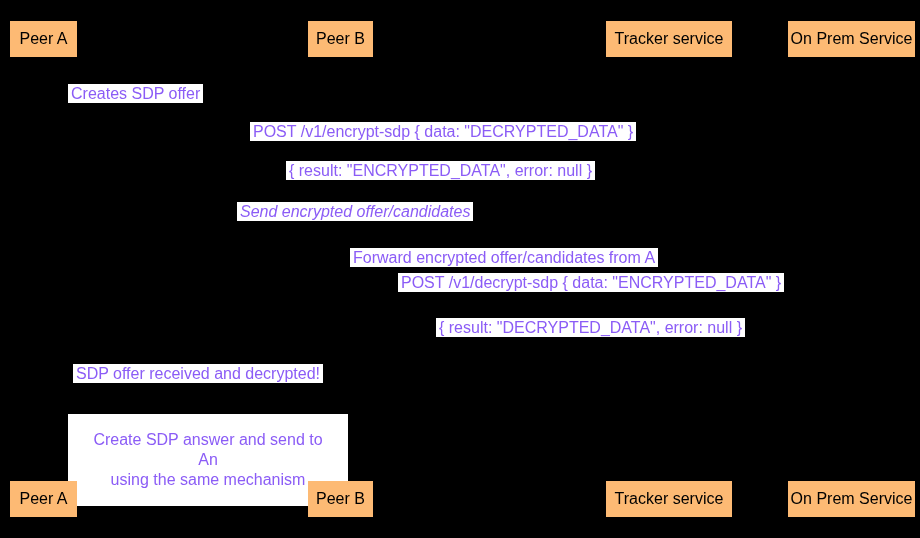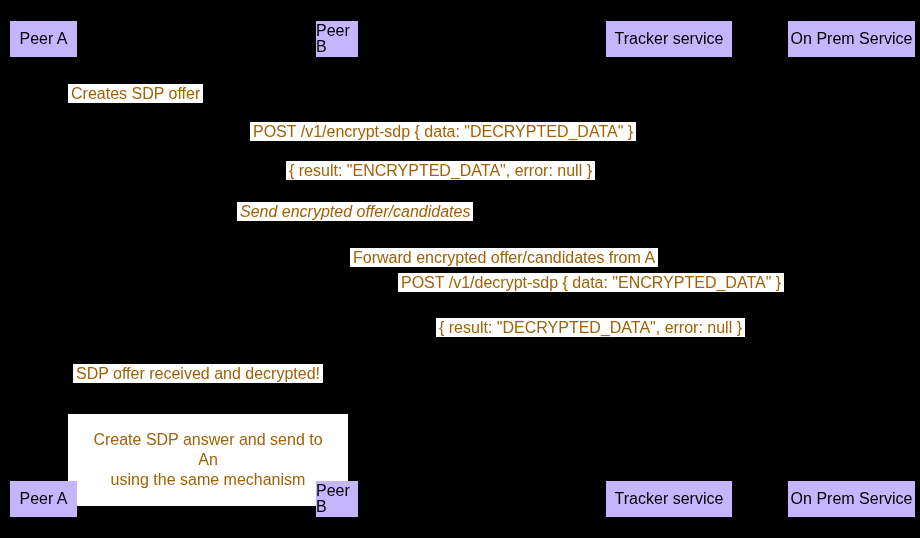--- a/index.html
+++ b/index.html
@@ -12,48 +12,48 @@
     width: 920px;
     height: 538px;
     background: #000000;
     overflow: hidden;
     font-family: "Liberation Sans", sans-serif;
     color: #000000;
   }
   .actor {
     position: absolute;
     height: 36px;
-    background: #c4b5fd;
+    background: #fdba74;
     color: #000000;
     display: flex;
     align-items: center;
     justify-content: center;
     font-size: 16px;
     line-height: 1;
     box-sizing: border-box;
   }
   .msg {
     position: absolute;
     background: #ffffff;
-    color: #a16207;
+    color: #8b5cf6;
     font-size: 16px;
     line-height: 19px;
     padding: 0 3px;
     white-space: nowrap;
   }
   .note {
     white-space: pre-line;
     text-align: center;
     line-height: 20px;
     width: 248px;
     padding: 16px;
   }
   
   .a-peer-a     { left: 10px;  width: 67px;  }
-  .a-peer-b     { left: 308px; width: 42px; margin-left: 8px;  }
+  .a-peer-b     { left: 308px; width: 65px;  }
   .a-tracker    { left: 606px; width: 126px; }
   .a-onprem     { left: 752px; width: 127px; margin-left: 36px; }
   .row-top      { top: 21px;  }
   .row-bottom   { top: 481px; }
   
   .m0 { left: 68px;  top: 84px;  }
   .m1 { left: 250px; top: 122px; }
   .m2 { left: 286px; top: 161px; }
   .m3 { left: 237px; top: 202px; font-style: italic; }
   .m4 { left: 350px; top: 248px; }

